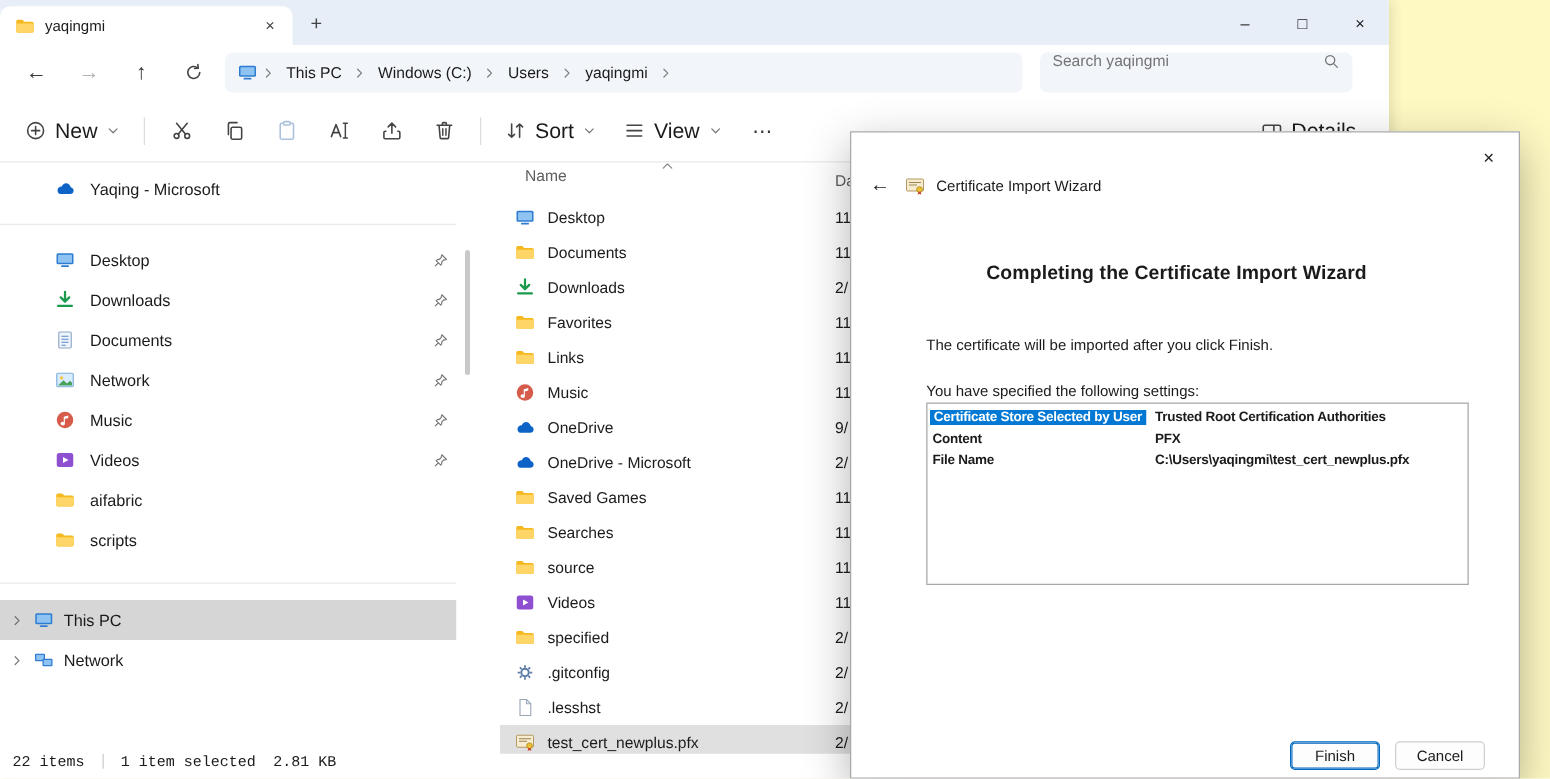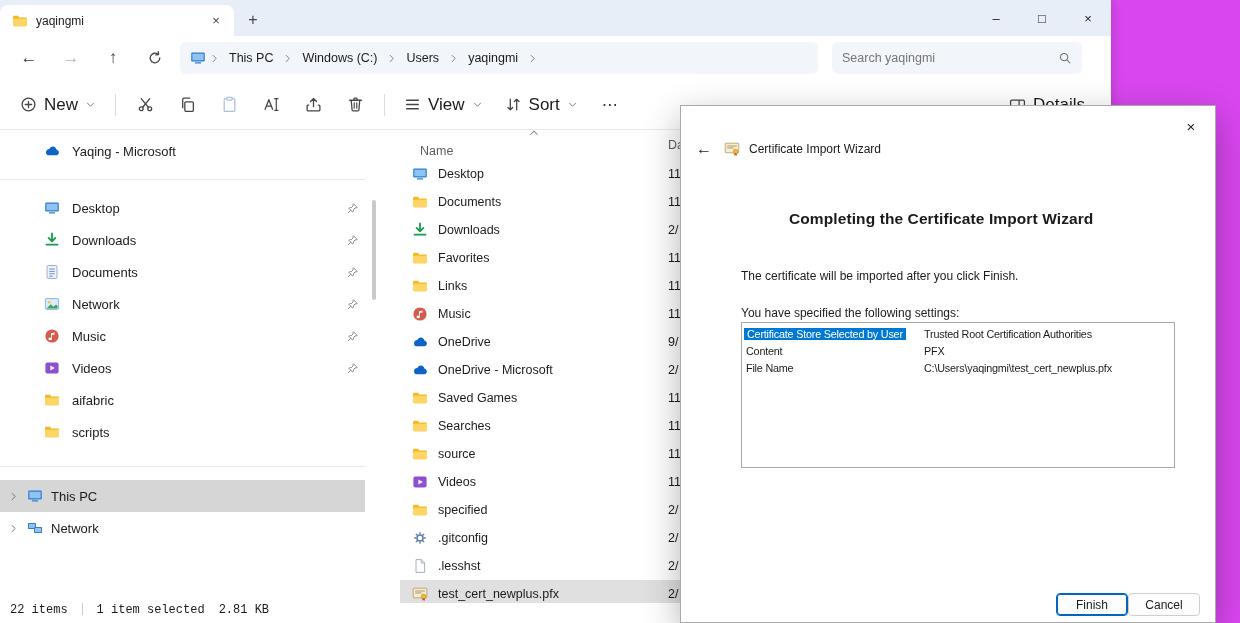--- a/index.html
+++ b/index.html
@@ -1,18 +1,18 @@
 <!DOCTYPE html>
 <html><head>
 <meta charset="utf-8">
 <style>
   * { margin:0; padding:0; box-sizing:border-box; }
   body { background:#fff; }
   .screen { position:relative; width:1240px; height:623px; overflow:hidden;
-            font-family:"Liberation Sans","DejaVu Sans",sans-serif; color:#1b1b1b; background:#d946ef; }
+            font-family:"Liberation Sans","DejaVu Sans",sans-serif; color:#1b1b1b; background:#fef9c3; }
 
   
   .explorer { position:absolute; left:0; top:0; width:1111px; height:623px; background:#fff;
               box-shadow:2px 0 10px rgba(0,0,0,.14); }
   .titlebar { position:absolute; top:0; left:0; right:0; height:36px; background:#e8eef7;
               display:flex; align-items:flex-end; }
   .tab { width:234px; height:31px; background:#fff; border-radius:8px 8px 0 0; display:flex;
          align-items:center; gap:8px; padding:0 8px 0 12px; font-size:12px; }
   .tab-title { flex:1; }
   .tab-close, .newtab { display:flex; align-items:center; justify-content:center; color:#444;
@@ -26,21 +26,21 @@
   .navbar { position:absolute; top:36px; left:0; right:0; height:44px; background:#fff;
             display:flex; align-items:center; padding-left:8px; }
   .navbtn { width:42px; height:36px; display:flex; align-items:center; justify-content:center;
             font-size:17px; color:#3a3a3a; border-radius:4px; }
   .navbtn.disabled { color:#b5b5b5; }
   .addressbar { width:638px; height:32px; background:#f2f5fa; border-radius:6px; margin-left:4px;
             display:flex; align-items:center; padding:0 10px; gap:3px; font-size:12.5px; }
   .crumb { padding:0 6px; }
   .crumb-sep { width:11px; height:11px; opacity:.75; }
   .searchbox { width:250px; height:32px; background:#f2f5fa; border-radius:6px; margin-left:14px;
-            display:flex; align-items:center; padding:0 10px; }
+            display:flex; align-items:flex-start; padding:0 10px; }
   .searchbox input { flex:1; border:0; background:transparent; outline:none;
             font:12.5px "Liberation Sans",sans-serif; color:#616161; }
   .search-ic { width:14px; height:14px; opacity:.85; }
 
   .toolbar { position:absolute; top:80px; left:0; right:0; height:50px; background:#fff;
              border-bottom:1px solid #e9e9e9; display:flex; align-items:center; padding-left:10px; gap:2px; }
   .tbtn { display:flex; align-items:center; gap:7px; height:36px; padding:0 10px; border-radius:4px; font-size:17px; }
   .tico { width:40px; height:36px; display:flex; align-items:center; justify-content:center; border-radius:4px; }
   .tsep { width:1px; height:22px; background:#dcdcdc; margin:0 7px; }
   .ic { width:16px; height:16px; flex:none; }
@@ -58,21 +58,21 @@
   .sdiv { height:1px; background:#e9e9e9; }
   .sdiv.d1 { margin:12px 0; }
   .sdiv.d2 { margin:18px 0 13px; }
   .srow.tree { padding-left:8px; gap:8px; }
   .srow.selected { background:#d6d6d6; }
   .tchev { width:11px; height:11px; opacity:.8; flex:none; }
   .vscroll { position:absolute; left:372px; top:200px; width:4px; height:100px; background:#c9c9c9; border-radius:2px; }
 
   
   .list-header { position:absolute; left:400px; top:132px; right:0; height:28px; font-size:12.5px; color:#5e5e5e; }
-  .col-name { position:absolute; left:20px; top:12px; }
+  .col-name { position:absolute; left:20px; top:2px; }
   .col-caret { position:absolute; left:128px; top:-5px; width:12px; height:12px; opacity:.7; }
   .col-date { position:absolute; left:268px; top:6px; }
   .list-rows { position:absolute; left:400px; top:160px; right:0; }
   .frow { height:28px; display:flex; align-items:center; padding-left:12px; gap:10px;
           font-size:12.5px; position:relative; }
   .frow.selected { background:#e0e0e0; }
   .fdate { position:absolute; left:268px; white-space:nowrap; }
 
   
   .statusbar { position:absolute; left:0; right:0; bottom:0; height:20px; background:#fff;
@@ -83,27 +83,27 @@
   .dialog { position:absolute; left:680px; top:105px; width:536px; height:518px; background:#fff;
             border:1px solid #a9a9a9; box-shadow:0 12px 34px rgba(0,0,0,.3); z-index:10; font-size:12px; }
   .dlg-close { position:absolute; top:7px; right:8px; width:32px; height:26px; display:flex;
                align-items:center; justify-content:center; font-size:15px; color:#222; }
   .dlg-header { position:absolute; top:34px; left:12px; display:flex; align-items:center; gap:9px; }
   .dlg-back { font-size:16px; color:#1b1b1b; width:22px; text-align:center; }
   .dlg-heading { position:absolute; left:60px; top:104px; font-size:15.5px; font-weight:700; letter-spacing:.1px;margin-left:48px; }
   .dlg-line1 { position:absolute; left:60px; top:163px; }
   .dlg-line2 { position:absolute; left:60px; top:200px; }
   .settings-box { position:absolute; left:60px; top:216px; width:434px; height:146px;
-                  border:1px solid #a7a7a7; padding:2px; font-size:10.8px; letter-spacing:-.2px; overflow:hidden; }
+                  border:1px solid #a7a7a7; padding:2px; font-size:10.8px; letter-spacing:-.2px; overflow:hidden;font-weight:bold; }
   .srow2 { display:flex; height:17px; align-items:center; }
   .skey { width:180px; flex:none; white-space:nowrap; overflow:hidden; }
   .skey .skey-text { padding:1px 2px; }
   .skey.sel .skey-text { background:#0078d4; color:#fff; padding:1px 3px; }
   .sval { white-space:nowrap; }
-  .dlg-footer { position:absolute; right:15px; bottom:6px; display:flex; gap:0;margin-top:26px; }
+  .dlg-footer { position:absolute; right:27px; bottom:6px; display:flex; gap:12px;margin-top:26px; }
   .btn { width:72px; height:23px; font:12px "Liberation Sans",sans-serif; background:#fdfdfd;
          border:1px solid #cfcfcf; border-radius:4px; color:#1b1b1b; }
   .btn.primary { border-color:#0067c0; box-shadow:inset 0 0 0 1px #0067c0; }
 </style>
 </head>
 <body>
 
 <svg width="0" height="0" style="position:absolute">
   <defs>
     <symbol id="i-folder" viewBox="0 0 16 16">
@@ -320,32 +320,32 @@
           </svg>
         </div>
       <div class="tico">
           <svg class="ic18">
             <use href="#i-trash"></use>
           </svg>
         </div>
       <div class="tsep"></div>
       <div class="tbtn">
         <svg class="ic18">
-            <use href="#i-viewlines"></use>
-          </svg>
-        <span>View</span>
+            <use href="#i-sort"></use>
+          </svg>
+        <span>Sort</span>
         <svg class="chev">
             <use href="#i-chev-down"></use>
           </svg>
       </div>
       <div class="tbtn">
         <svg class="ic18">
-            <use href="#i-sort"></use>
-          </svg>
-        <span>Sort</span>
+            <use href="#i-viewlines"></use>
+          </svg>
+        <span>View</span>
         <svg class="chev">
             <use href="#i-chev-down"></use>
           </svg>
       </div>
       <div class="tico">
           <span class="more-glyph">⋯</span>
         </div>
       <div class="tbtn details-btn">
         <svg class="ic18">
             <use href="#i-details"></use>

